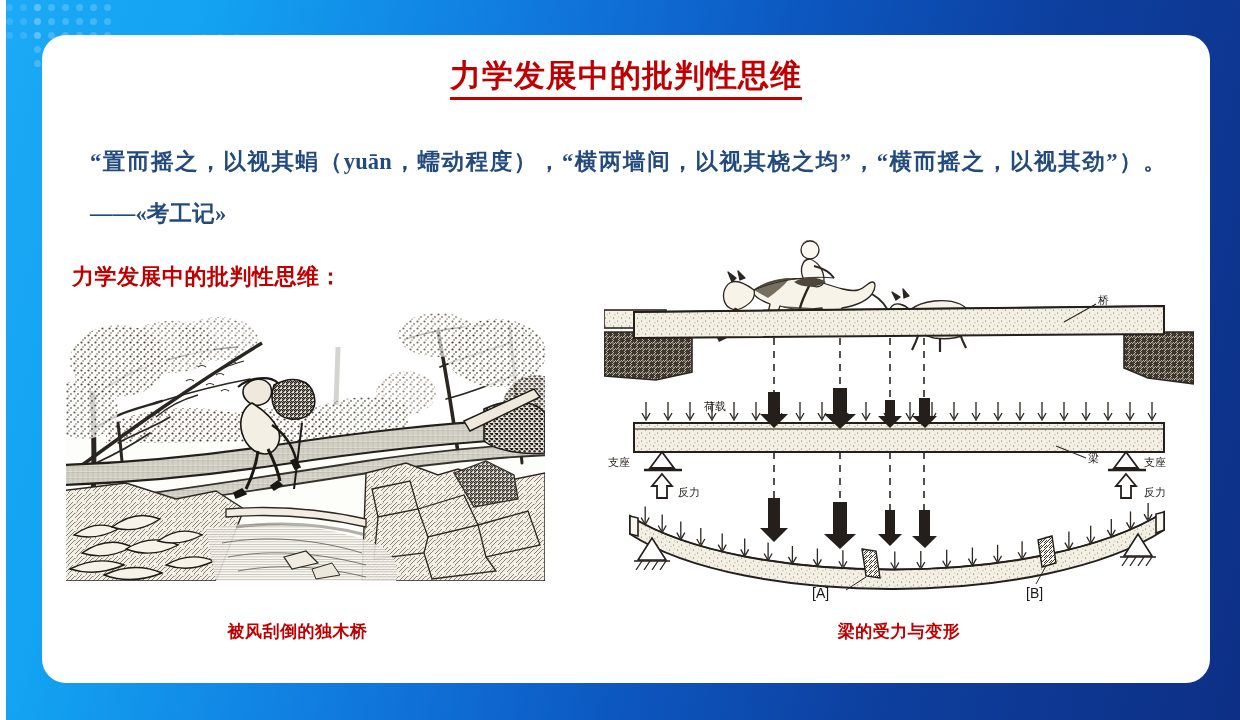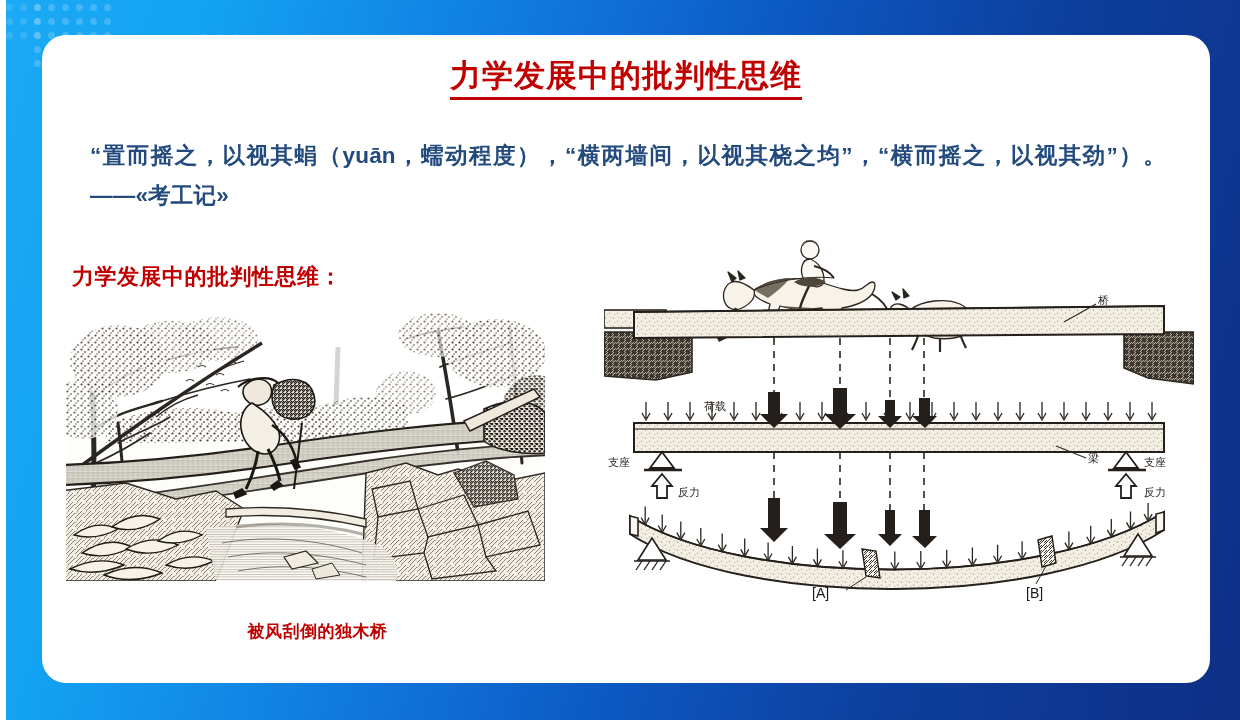--- a/index.html
+++ b/index.html
@@ -71,25 +71,26 @@
     padding-bottom: 4px;
   }
 
   
   #quote {
     position: absolute;
     left: 48px;
     top: 101px;
     width: 1076px;
     font-size: 22.5px;
-    line-height: 40px;
+    line-height: 52px;
     color: #234a7d;
     font-weight: bold;
     text-align: justify;
     letter-spacing: 0.2px;
+    font-family: Liberation Serif, serif;
   }
 
   
   #subheading {
     position: absolute;
     left: 30px;
     top: 227px;
     font-size: 22px;
     font-weight: bold;
     color: #c00000;
@@ -104,21 +105,21 @@
 
   .caption {
     position: absolute;
     text-align: center;
     font-size: 17px;
     font-weight: bold;
     color: #c00000;
     letter-spacing: 0.5px;
     white-space: nowrap;
   }
-  #cap-left  { left: 36px;  top: 585px; width: 479px; font-family: Liberation Mono, monospace; }
+  #cap-left  { left: 16px;  top: 585px; width: 479px; font-family: Liberation Mono, monospace; }
   #cap-right { left: 562px; top: 585px; width: 590px; }
 
   svg { display: block; }
 </style>
 </head>
 <body>
 
 <div id="slide">
 
   <div class="dot-grid" id="dots-a" style="width: 84px; height: 70px;">
@@ -566,15 +567,16 @@
           <g stroke="#241f1b" stroke-width="1.3">
             <path d="M518 346 L524 337"></path>
               <path d="M526 346 L532 337"></path>
               <path d="M534 346 L540 337"></path>
               <path d="M542 346 L548 337"></path>
           </g>
         </g>
       </svg>
     </div>
 
+    <div class="caption" id="cap-right">梁的受力与变形</div>
 
   </div>
 </div>
 
 </body></html>

